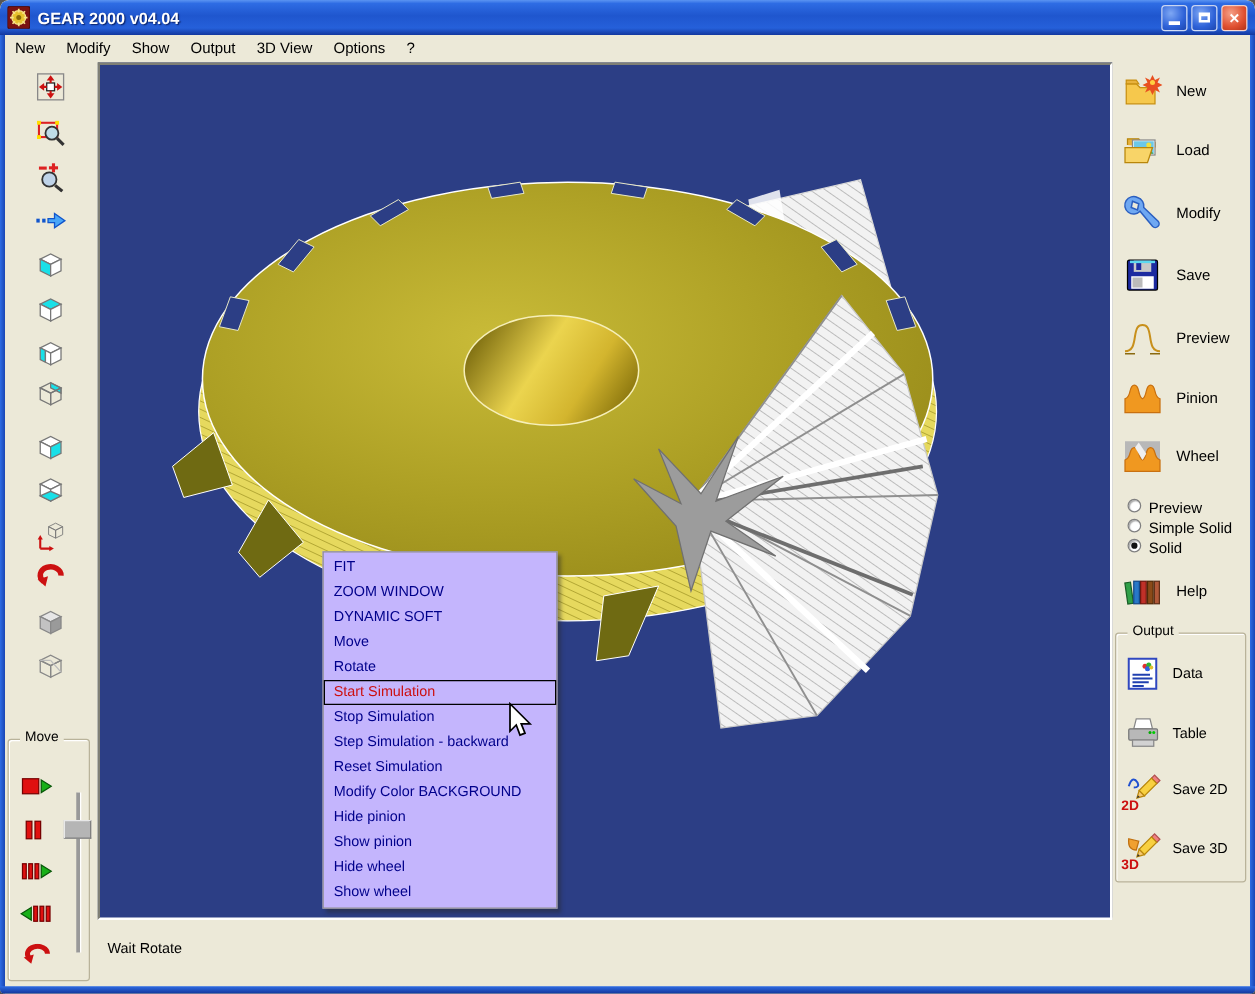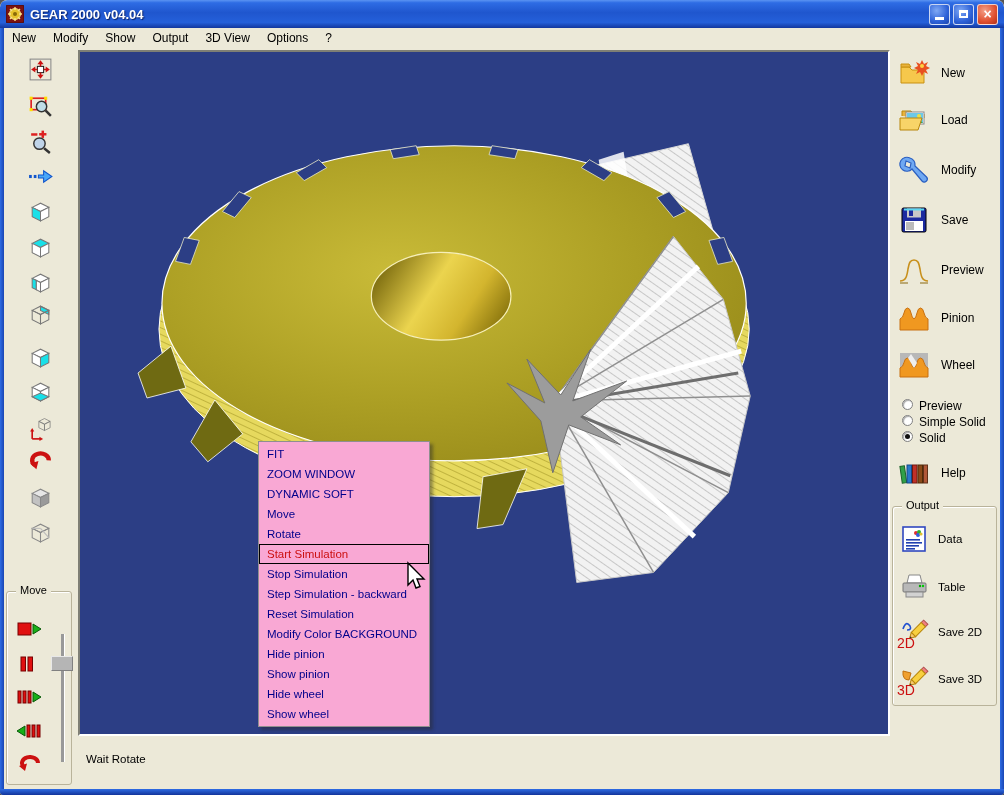--- a/index.html
+++ b/index.html
@@ -44,31 +44,31 @@
   .radio{width:11px;height:11px;border-radius:50%;border:1px solid #808080;background:#fff;position:relative;
     box-shadow:inset 1px 1px 1px #aaa}
   .radio.sel::after{content:"";position:absolute;left:2px;top:2px;width:5px;height:5px;border-radius:50%;background:#111}
   .radio-lbl{font-size:12px;color:#000}
   .groupbox{position:absolute;border:1px solid #B9B39A;border-radius:3px;box-shadow:inset 1px 1px 0 #fff}
   .groupbox .legend{position:absolute;top:-8px;left:9px;background:#ECE9D8;padding:0 4px;font-size:11px;color:#000}
   .ogrp{left:2px;top:458px;width:105px;height:200px}
   .obtn{position:absolute;left:6px;height:36px;display:flex;align-items:center;gap:9px;cursor:pointer}
   .obtn .ic{width:30px;height:30px;position:relative;flex:0 0 auto}
   .obtn .lbl{font-size:11.5px;color:#000}
-  .badge{position:absolute;left:-2px;bottom:-4px;font-size:14px;font-weight:normal;color:#CC1010}
+  .badge{position:absolute;left:-2px;bottom:-4px;font-size:11px;font-weight:bold;color:#CC1010}
   
   .move-panel{left:6px;top:591px;width:66px;height:194px;background:#ECE9D8;z-index:10}
   .mbtn{position:absolute;left:9px;width:26px;height:20px;cursor:pointer}
   .slider-track{position:absolute;left:54px;top:42px;width:3px;height:128px;background:#999;box-shadow:1px 0 0 #fff;cursor:pointer}
   .slider-handle{position:absolute;left:44px;top:64px;width:22px;height:15px;background:#B5B5B5;
     border:1px solid #808080;border-top-color:#E8E8E8;border-left-color:#E8E8E8;cursor:grab}
   
   .statusbar{position:absolute;left:86px;top:753px;font-size:11.5px;color:#000;z-index:10}
   
-  .context-menu{position:absolute;left:258px;top:441px;width:172px;background:#f9a8d4;border:1px solid #8F8F8F;
+  .context-menu{position:absolute;left:258px;top:441px;width:188px;background:#c4b5fd;border:1px solid #8F8F8F;
     box-shadow:3px 3px 3px rgba(40,40,40,.45);padding:2px 0;z-index:60}
   .cm-item{height:20px;line-height:18px;padding-left:7px;font-size:11.5px;color:#00008B;border:1px solid transparent;cursor:pointer;white-space:nowrap}
   .cm-item.hl{color:#CC1010;border-color:#000}
   .cursor{position:absolute;left:404px;top:561px;z-index:70}
 </style>
 </head>
 <body>
 
 <div class="window">
 

